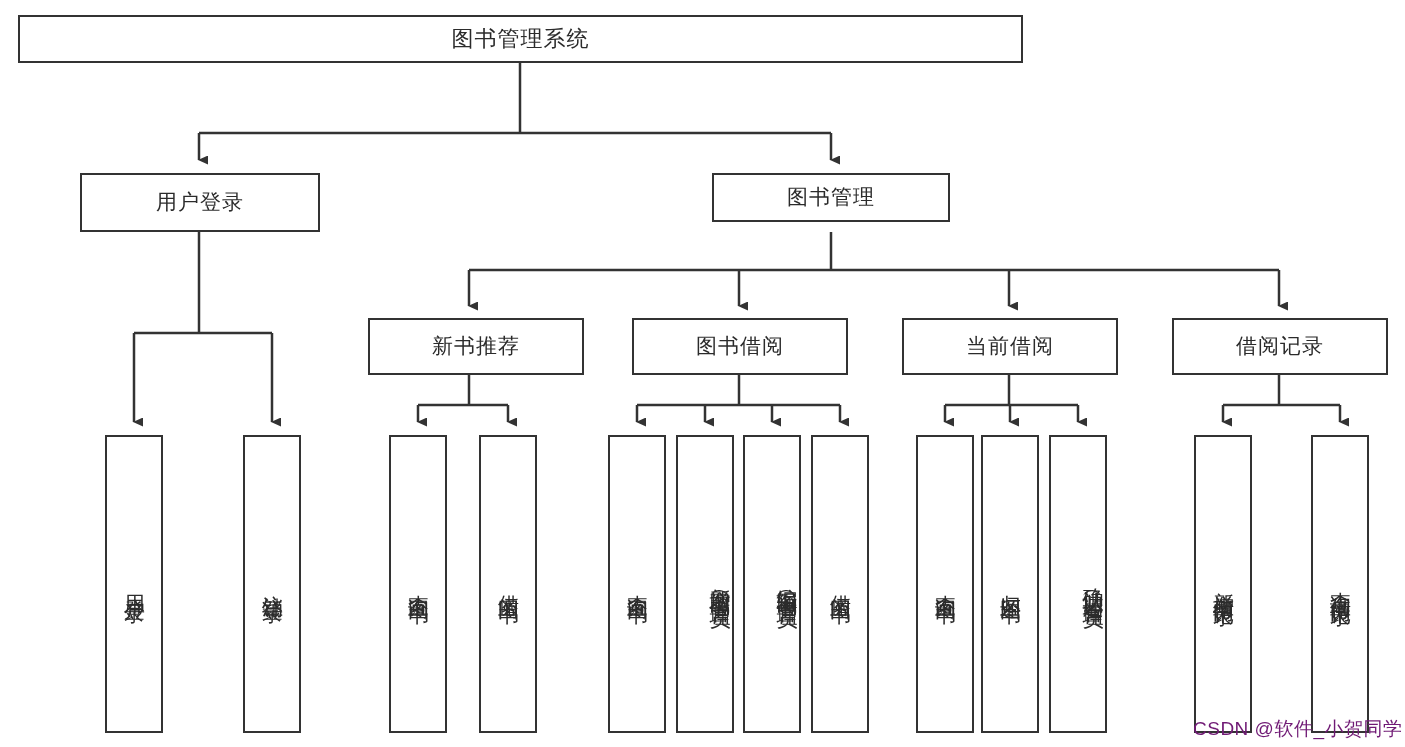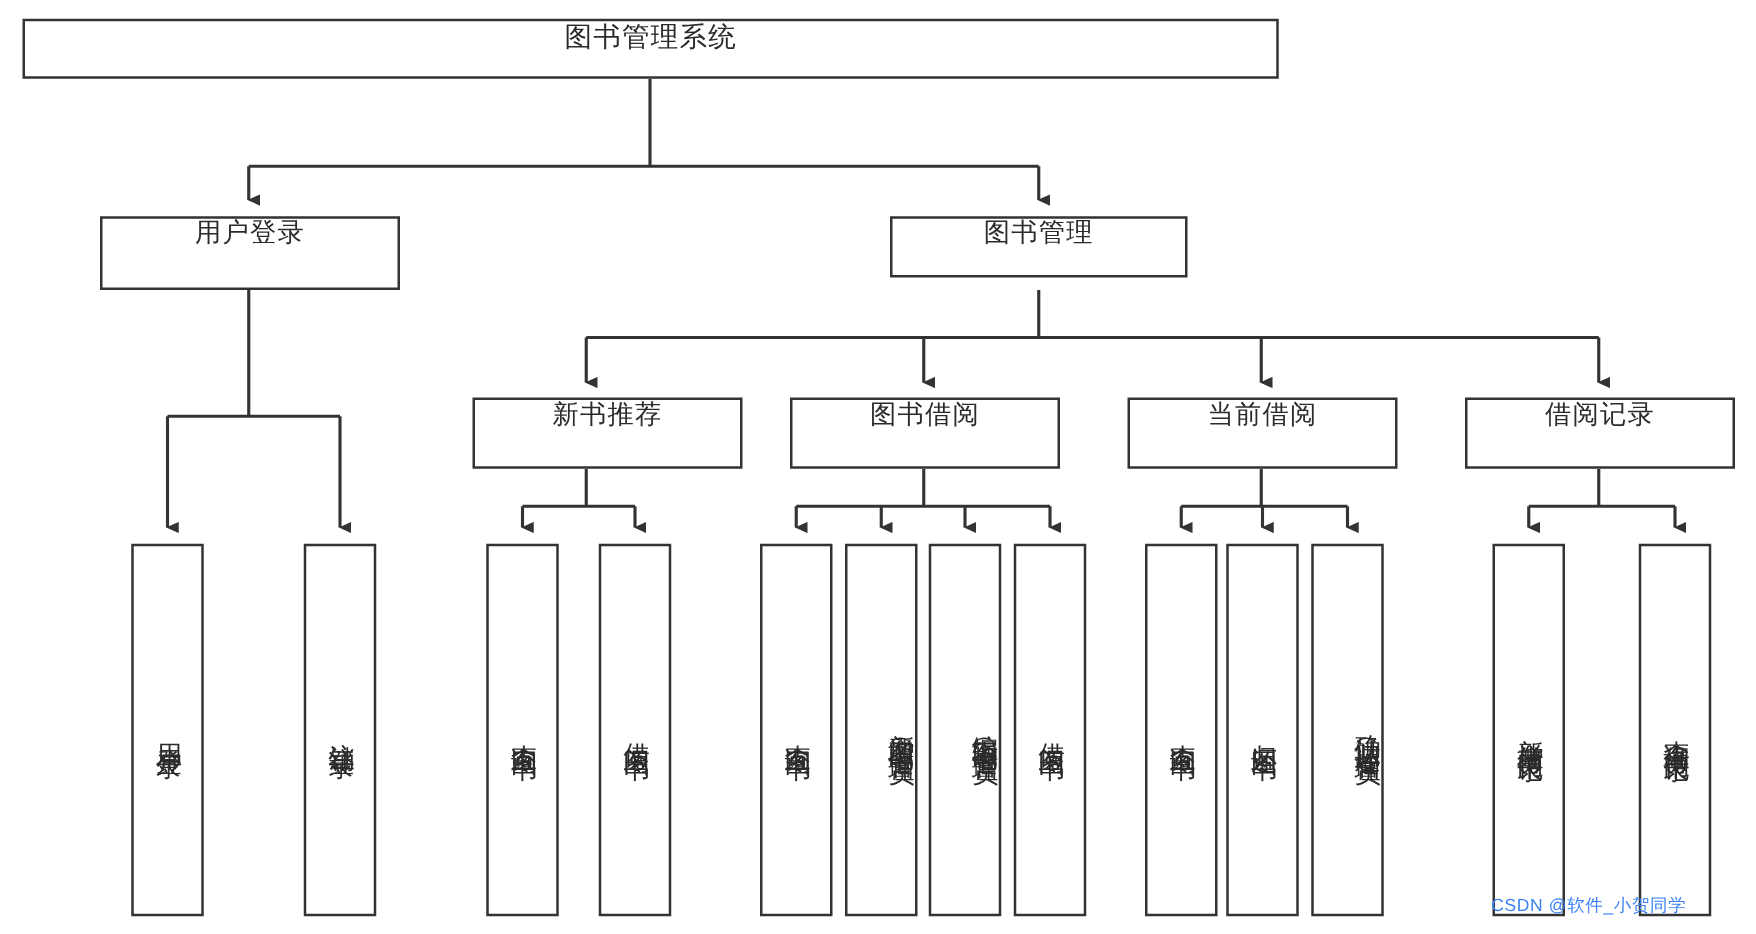--- a/index.html
+++ b/index.html
@@ -25,21 +25,21 @@
     width: 1405px;
     height: 747px;
     pointer-events: none;
   }
   .node {
     position: absolute;
     box-sizing: border-box;
     border: 2px solid #333333;
     background: #ffffff;
     display: flex;
-    align-items: flex-start;
+    align-items: center;
     justify-content: center;
     color: #2b2b2b;
     line-height: 1.18;
     text-align: center;
   }
   .node.horiz {
     font-size: 21px;
     letter-spacing: 1px;
   }
   .node.root {
@@ -53,22 +53,22 @@
     letter-spacing: 3px;
     padding: 6px 0;
     align-items: flex-start;
     justify-content: center;
   }
   .node.vert.centered {
     align-items: center;
   }
   .watermark {
     position: absolute;
-    font-size: 14px;
-    color: #3b82f6;
+    font-size: 19px;
+    color: #701a75;
     white-space: nowrap;
     letter-spacing: 0.5px;
     user-select: none;
   }
 </style>
 </head>
 <body>
 
 <div id="canvas">
 
@@ -126,21 +126,21 @@
     <span>图书管理系统</span>
   </div>
 
   <div class="node horiz" style="left:80px; top:173px; width:240px; height:59px;">
     <span>用户登录</span>
   </div>
   <div class="node horiz" style="left:712px; top:173px; width:238px; height:49px;">
     <span>图书管理</span>
   </div>
 
-  <div class="node horiz" style="left:378px; top:318px; width:216px; height:57px;">
+  <div class="node horiz" style="left:368px; top:318px; width:216px; height:57px;">
     <span>新书推荐</span>
   </div>
   <div class="node horiz" style="left:902px; top:318px; width:216px; height:57px;">
     <span>当前借阅</span>
   </div>
   <div class="node horiz" style="left:632px; top:318px; width:216px; height:57px;">
     <span>图书借阅</span>
   </div>
   <div class="node horiz" style="left:1172px; top:318px; width:216px; height:57px;">
     <span>借阅记录</span>

